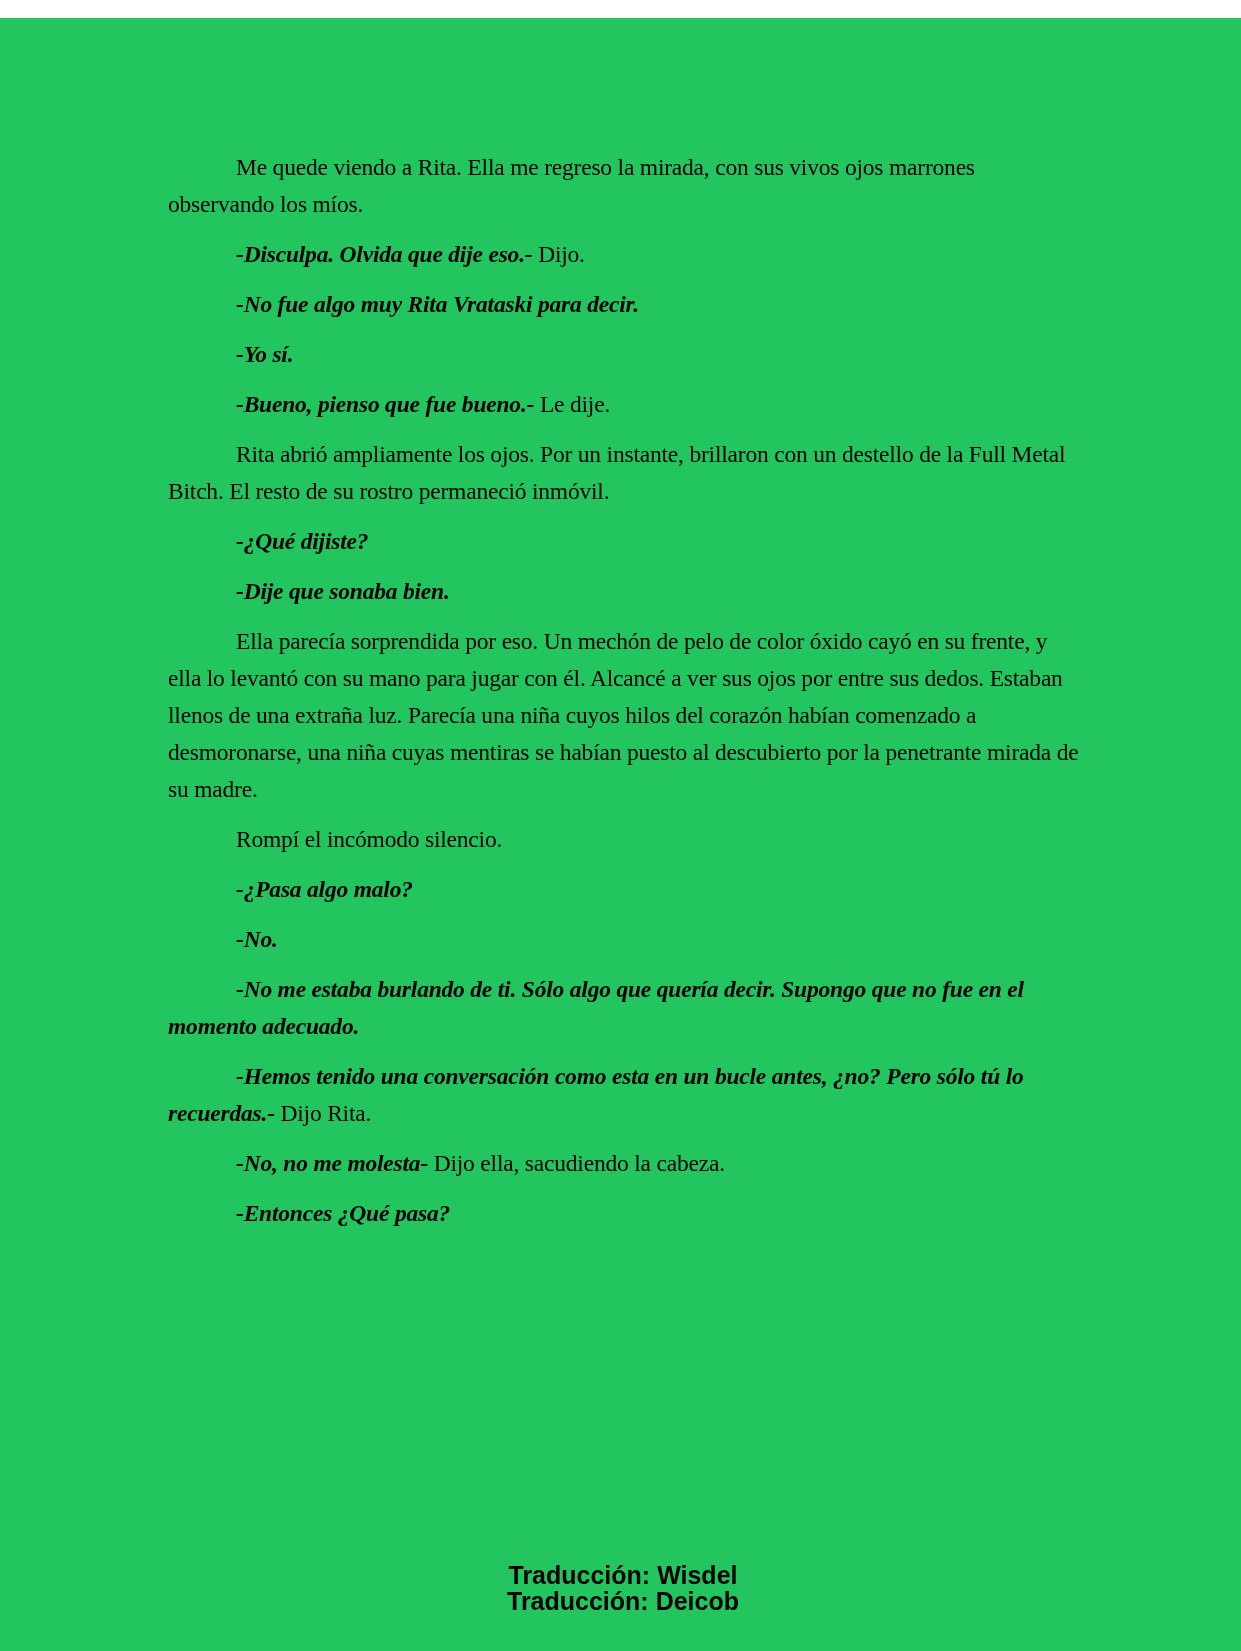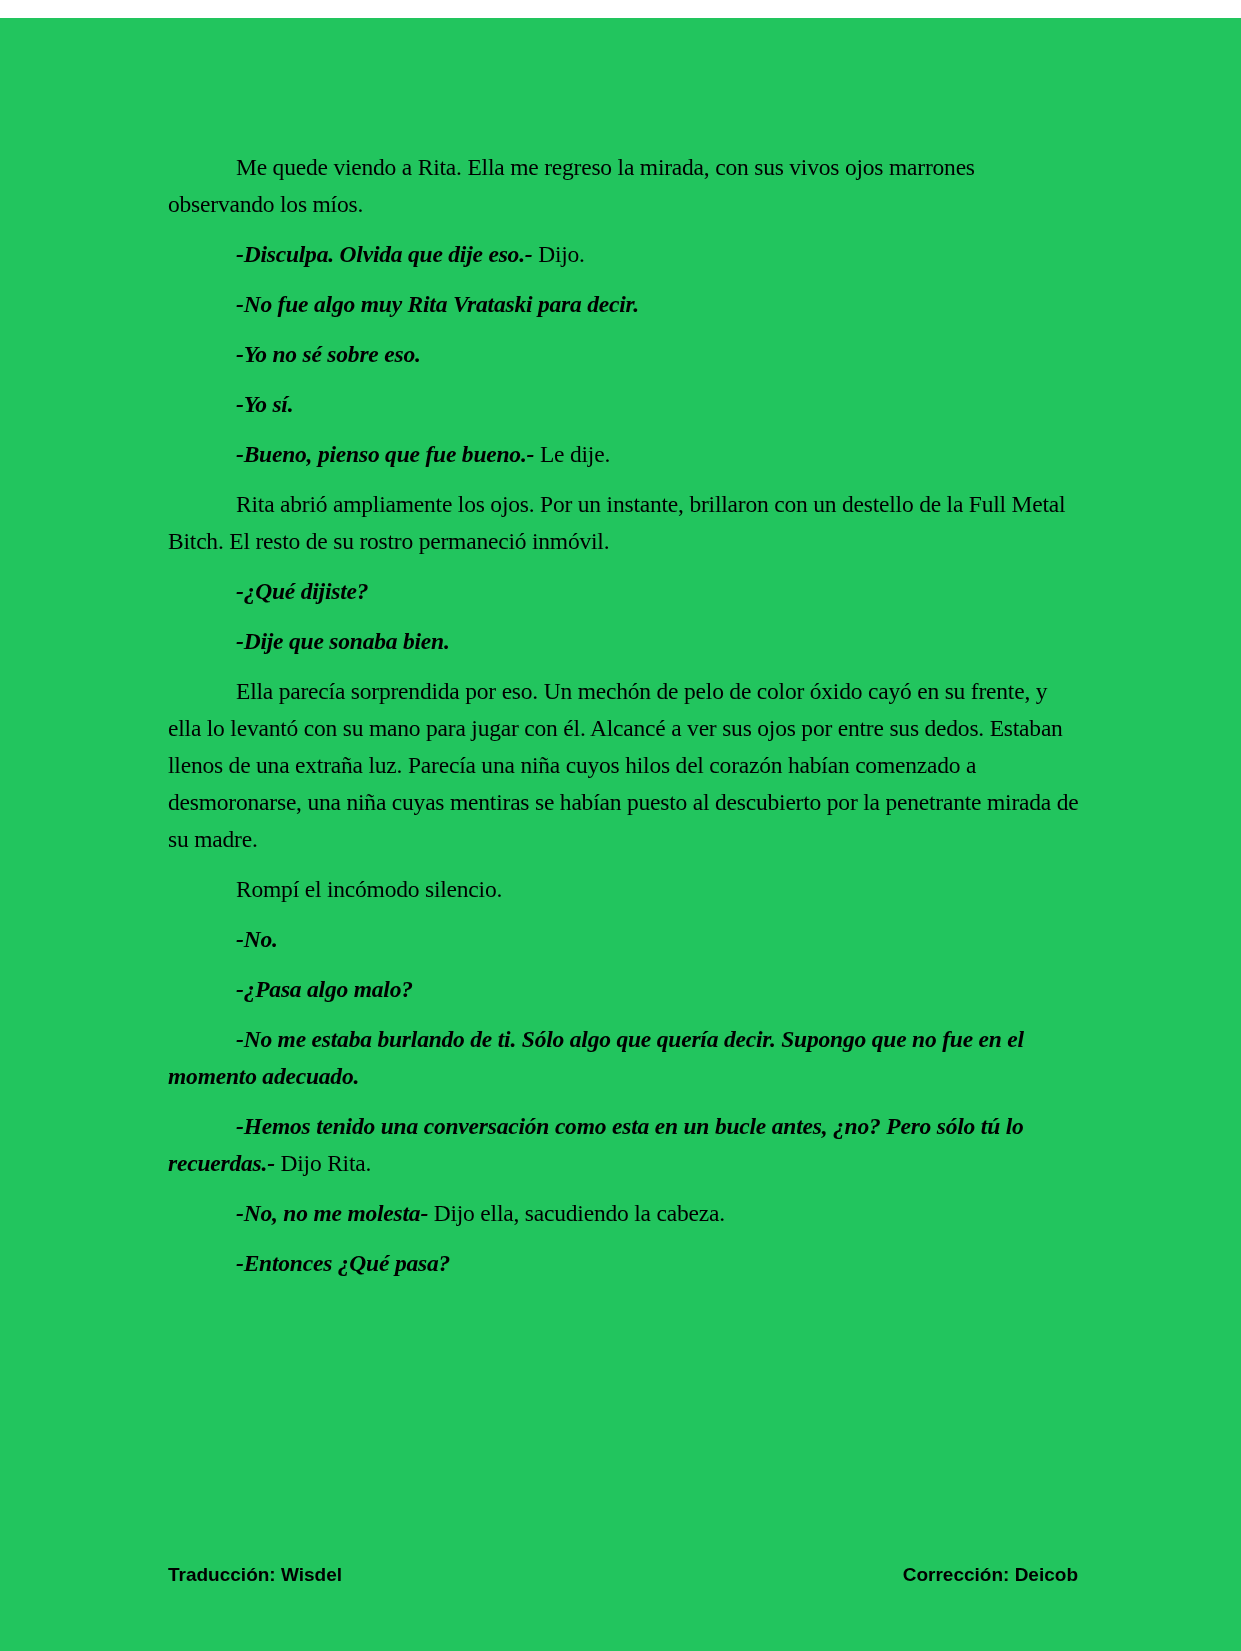--- a/index.html
+++ b/index.html
@@ -42,48 +42,48 @@
   .page-footer {
     position: absolute;
     left: 168px;
     right: 163px;
     top: 1544px;
     display: flex;
     justify-content: space-between;
     align-items: center;
     font-family: "Liberation Sans", "DejaVu Sans", sans-serif;
     font-weight: bold;
-    font-size: 19px;
+    font-size: 25px;
     line-height: 26px;
     color: #000000;
+    flex-direction: column;
   }
 </style>
 </head>
 <body>
 
 <div class="page">
 
   <main class="body-text" id="paragraph-container">
       <p class="doc-paragraph"><span class="seg-roman">Me quede viendo a Rita. Ella me regreso la mirada, con sus vivos ojos marrones observando los míos.</span></p>
       <p class="doc-paragraph"><span class="seg-italic">-Disculpa. Olvida que dije eso.-</span><span class="seg-roman"> Dijo.</span></p>
       <p class="doc-paragraph"><span class="seg-italic">-No fue algo muy Rita Vrataski para decir.</span></p>
-      <p class="doc-paragraph"><span class="seg-italic">-Yo no sé sobre eso.</span></p>
       <p class="doc-paragraph"><span class="seg-italic">-Yo sí.</span></p>
       <p class="doc-paragraph"><span class="seg-italic">-Bueno, pienso que fue bueno.-</span><span class="seg-roman"> Le dije.</span></p>
       <p class="doc-paragraph"><span class="seg-roman">Rita abrió ampliamente los ojos. Por un instante, brillaron con un destello de la Full Metal Bitch. El resto de su rostro permaneció inmóvil.</span></p>
       <p class="doc-paragraph"><span class="seg-italic">-¿Qué dijiste?</span></p>
       <p class="doc-paragraph"><span class="seg-italic">-Dije que sonaba bien.</span></p>
       <p class="doc-paragraph"><span class="seg-roman">Ella parecía sorprendida por eso. Un mechón de pelo de color óxido cayó en su frente, y ella lo levantó con su mano para jugar con él. Alcancé a ver sus ojos por entre sus dedos. Estaban llenos de una extraña luz. Parecía una niña cuyos hilos del corazón habían comenzado a desmoronarse, una niña cuyas mentiras se habían puesto al descubierto por la penetrante mirada de su madre.</span></p>
       <p class="doc-paragraph"><span class="seg-roman">Rompí el incómodo silencio.</span></p>
+      <p class="doc-paragraph"><span class="seg-italic">-¿Pasa algo malo?</span></p>
       <p class="doc-paragraph"><span class="seg-italic">-No.</span></p>
-      <p class="doc-paragraph"><span class="seg-italic">-¿Pasa algo malo?</span></p>
       <p class="doc-paragraph"><span class="seg-italic">-No me estaba burlando de ti. Sólo algo que quería decir. Supongo que no fue en el momento adecuado.</span></p>
       <p class="doc-paragraph"><span class="seg-italic">-Hemos tenido una conversación como esta en un bucle antes, ¿no? Pero sólo tú lo recuerdas.-</span><span class="seg-roman"> Dijo Rita.</span></p>
       <p class="doc-paragraph"><span class="seg-italic">-No, no me molesta-</span><span class="seg-roman"> Dijo ella, sacudiendo la cabeza.</span></p>
       <p class="doc-paragraph"><span class="seg-italic">-Entonces ¿Qué pasa?</span></p>
     </main>
 
   <footer class="page-footer">
     <span>Traducción: Wisdel</span>
-    <span>Corrección: Deicob</span>
+    <span>Traducción: Deicob</span>
   </footer>
 
 </div>
 
 </body></html>

